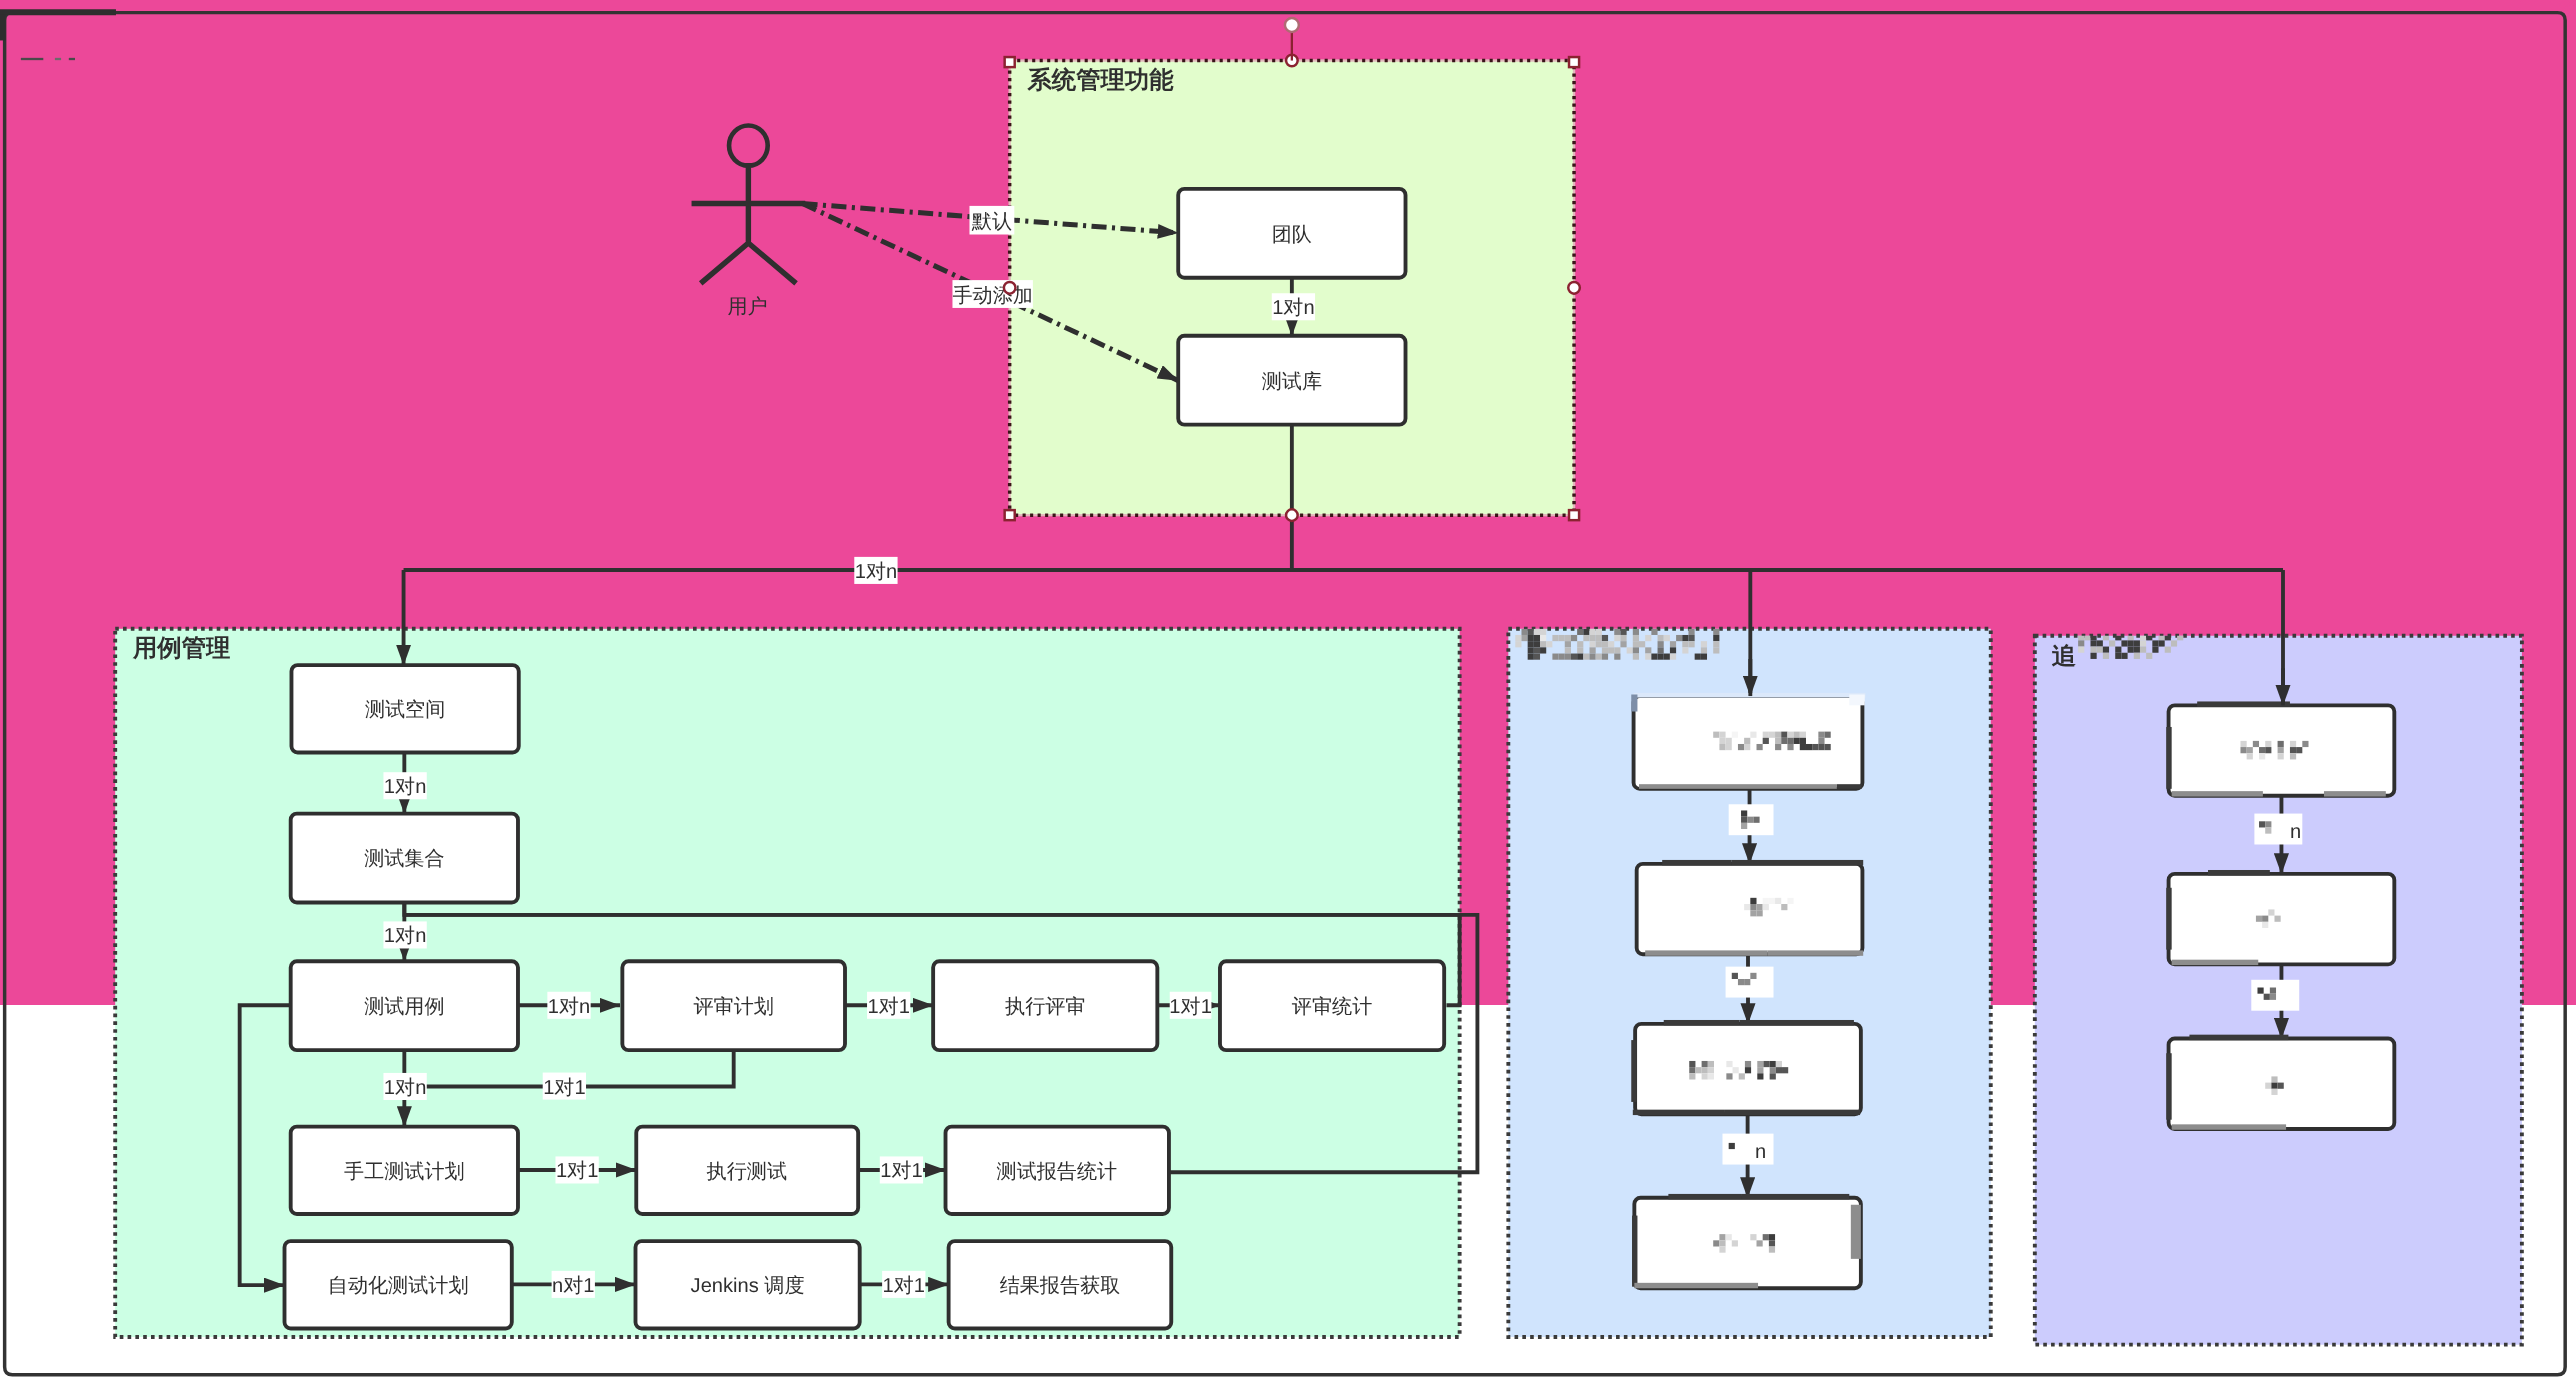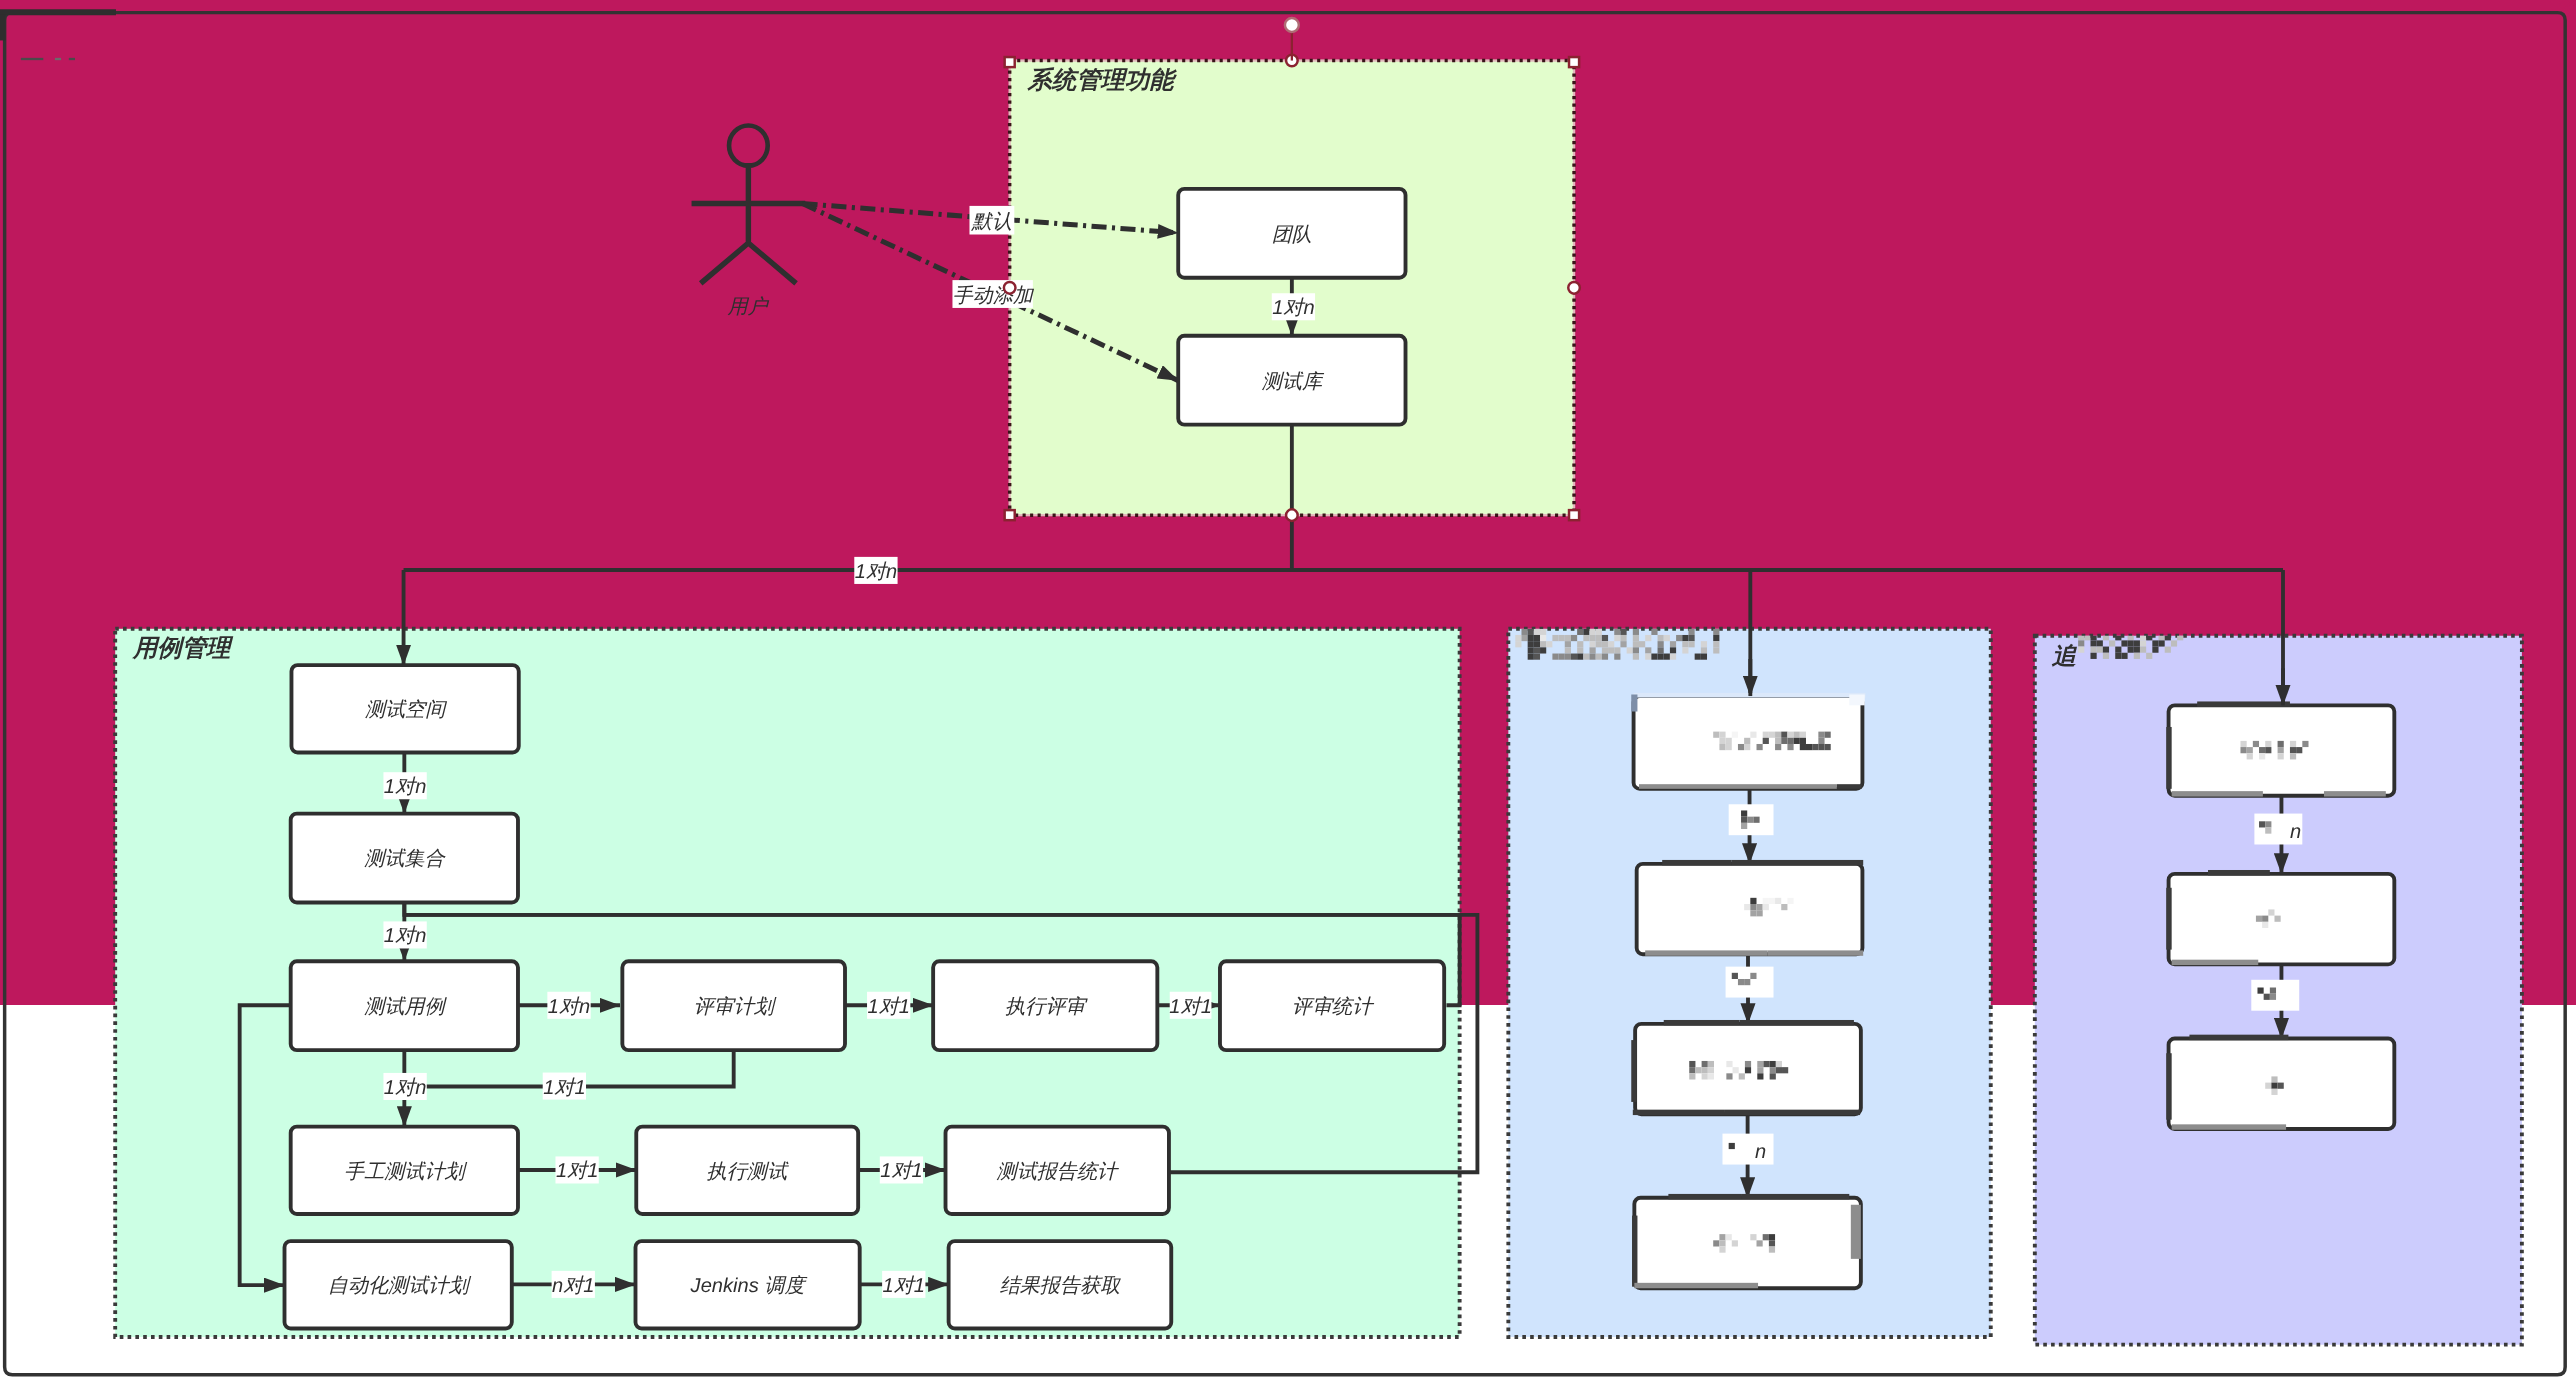--- a/index.html
+++ b/index.html
@@ -1,20 +1,20 @@
 <!DOCTYPE html>
 <html style="font-size:12.4px"><head>
 <meta charset="utf-8">
 <style>
   html,body{margin:0;padding:0;background:#ffffff;}
   body{width:2576px;height:1389px;overflow:hidden;
        font-family:"Liberation Sans","DejaVu Sans",sans-serif;
        -webkit-font-smoothing:antialiased;
        text-rendering:geometricPrecision;}
-  #stage{position:relative;width:2576px;height:1005px;background:#be185d;font-style:italic;}
+  #stage{position:relative;width:2576px;height:1005px;background:#ec4899;}
   svg#diagram{display:block;position:absolute;left:0;top:0;}
   text{font-family:"Liberation Sans","DejaVu Sans",sans-serif;fill:#2f2f2f;
        -webkit-font-smoothing:antialiased;text-rendering:geometricPrecision;
        paint-order:fill;}
   svg{shape-rendering:auto;}
   .nodeText{font-size:26px;}
   .edgeLbl{font-size:26px;}
   .grpTitle{font-size:31.5px;font-weight:bold;}
   .nodeBox{fill:#ffffff;stroke:#2f2f2f;stroke-width:5;}
   .edge{fill:none;stroke:#2f2f2f;stroke-width:5;}

